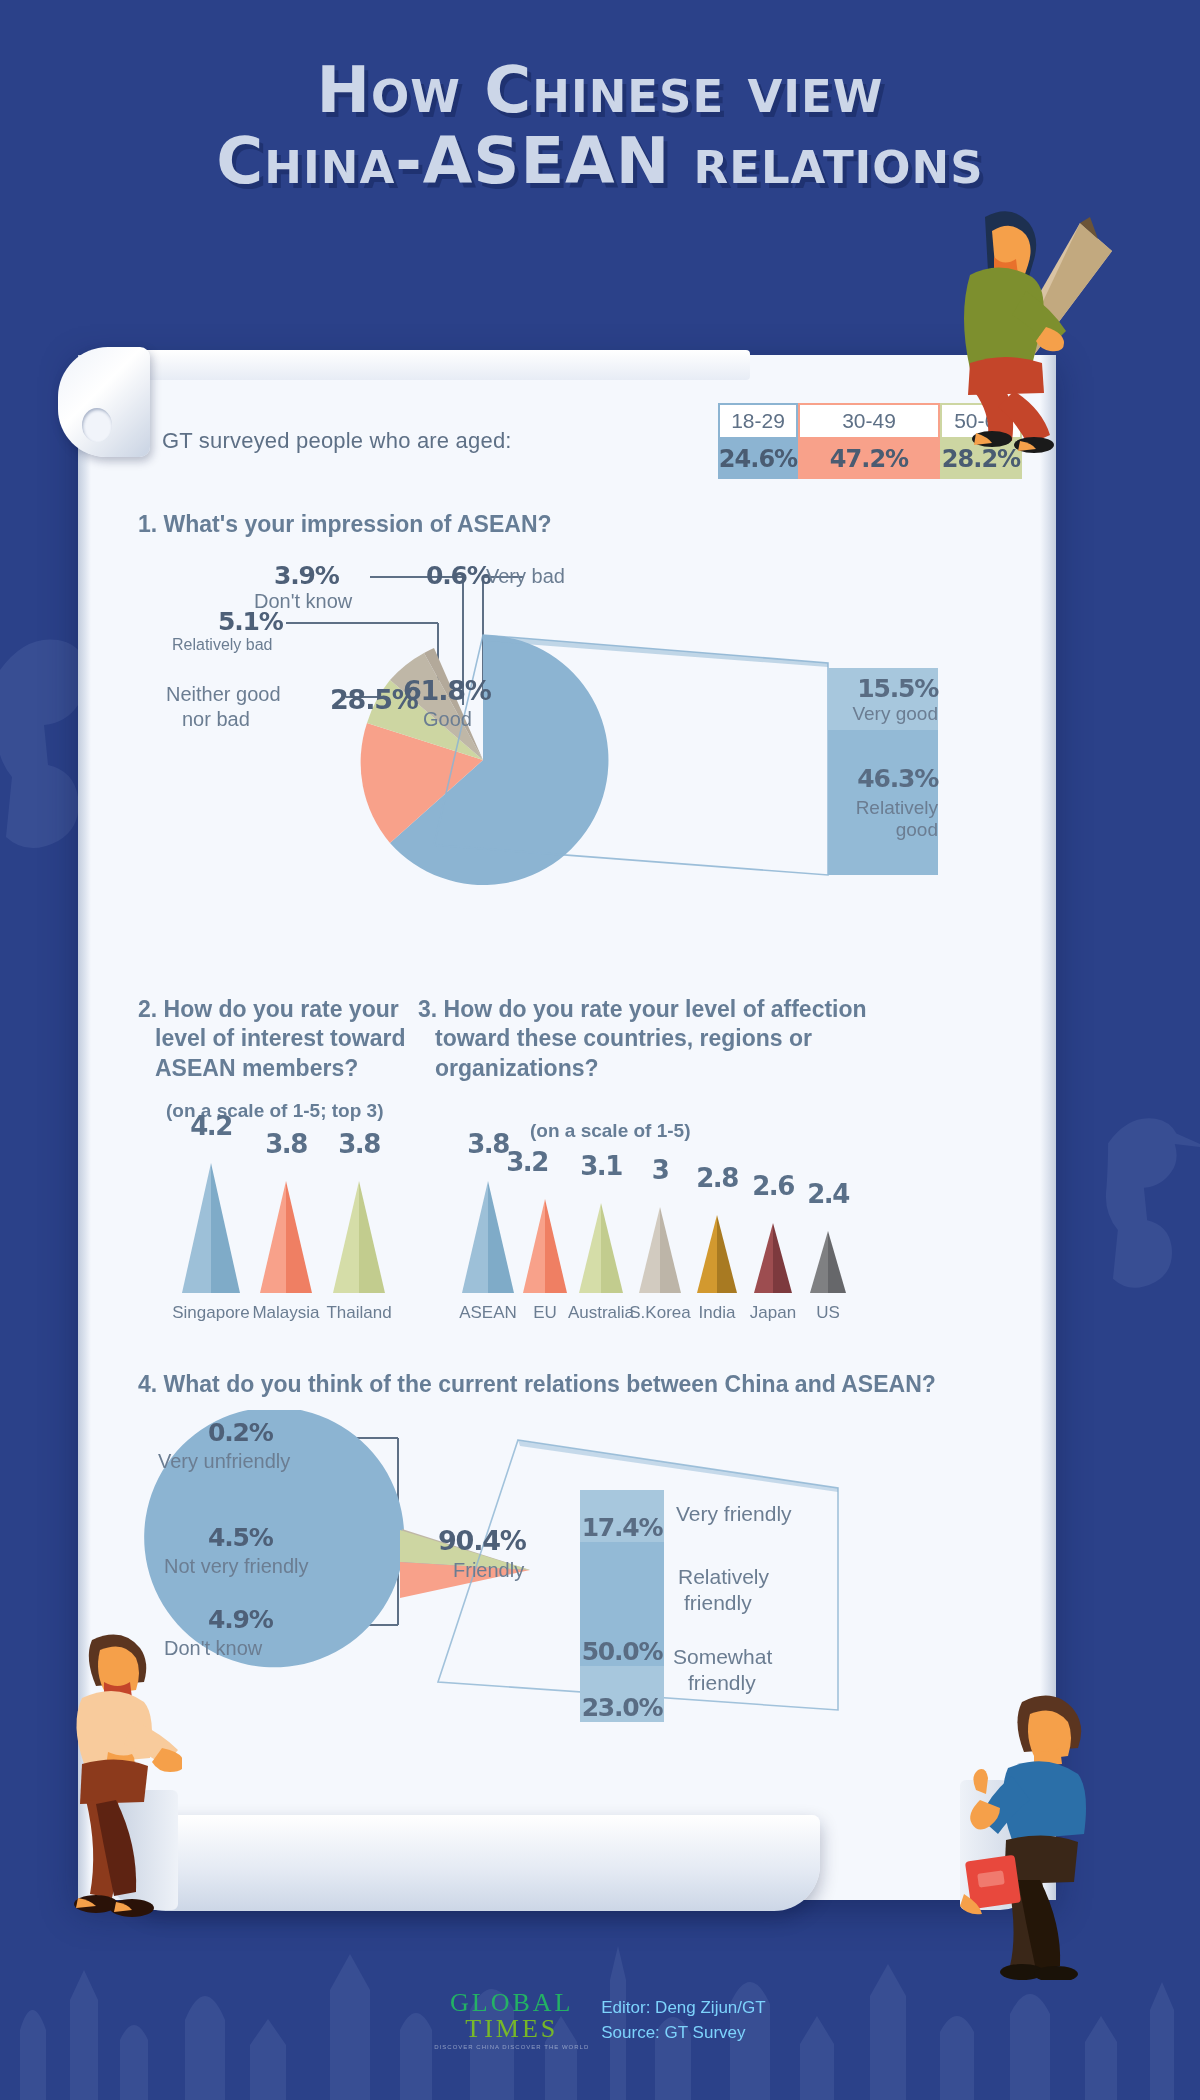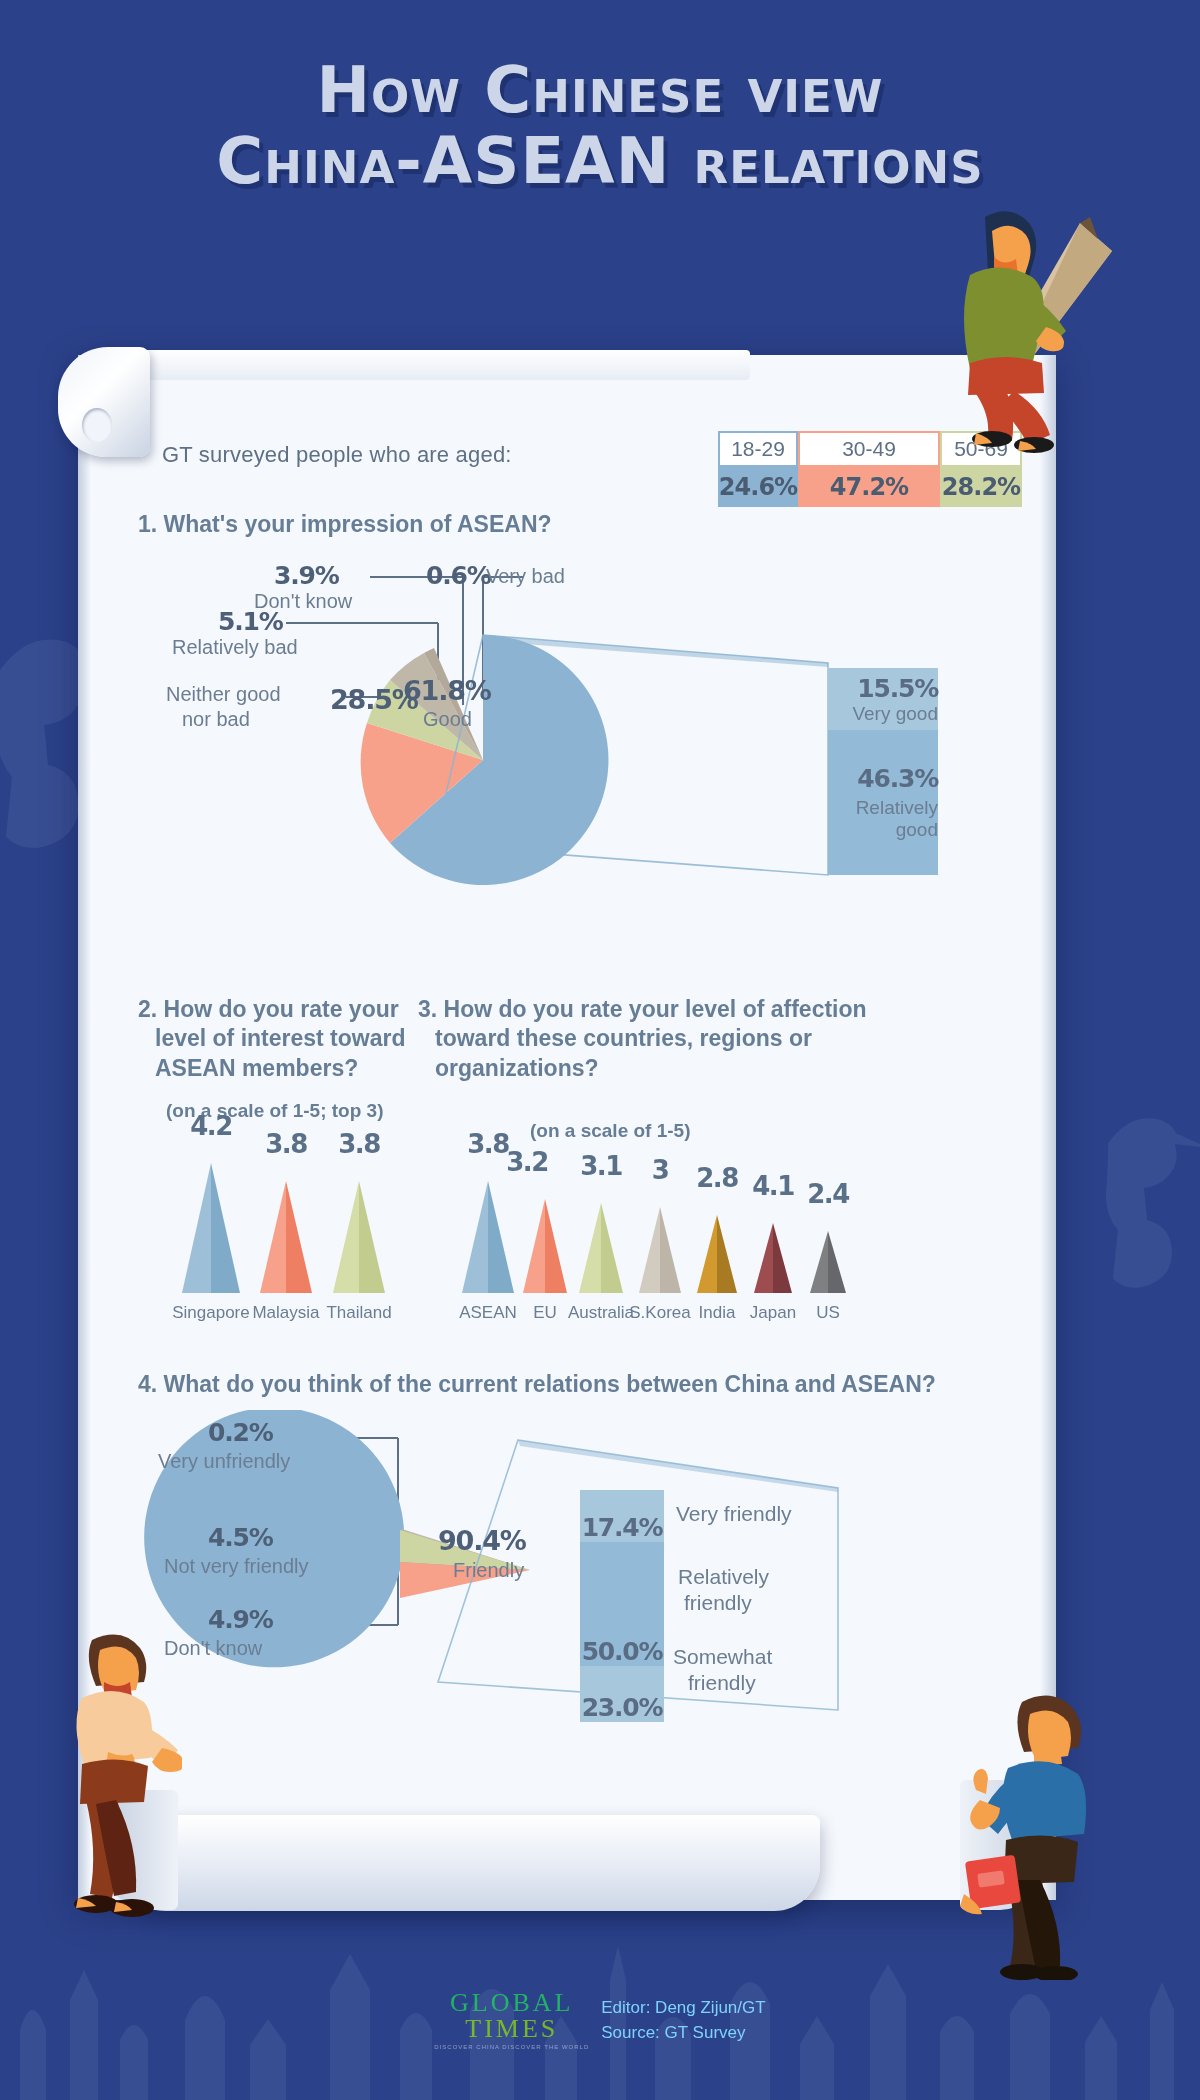--- a/index.html
+++ b/index.html
@@ -76,21 +76,21 @@
     position:absolute; left:960px; top:1780px; width:80px; height:130px;
     background:linear-gradient(270deg,#c6d0e0,#eef2f8);
     border-radius:6px 40px 40px 6px; z-index:5;
   }
 
   .content { position:absolute; left:78px; top:355px; width:975px; height:1545px; z-index:7; }
 
   
   .age-row { position:absolute; left:84px; top:48px; width:860px; display:flex; align-items:center; }
   .age-label { font-size:22px; color:#5e7086; font-family:"Liberation Sans", sans-serif; letter-spacing:.2px; }
-  .age-table { display:flex; margin-left:auto;margin-top:28px; }
+  .age-table { display:flex; margin-left:auto; }
   .age-col { display:flex; flex-direction:column; }
   .age-head {
     border:2px solid; background:#ffffff; text-align:center;
     font-size:21px; color:#5e7086; padding:4px 0; font-family:"Liberation Sans",sans-serif;
   }
   .age-val {
     text-align:center; font-size:24px; font-weight:700; color:#4a5c72;
     padding:6px 0; font-family:"DejaVu Sans",sans-serif; letter-spacing:-1px;
   }
 
@@ -284,21 +284,21 @@
 
     <path d="M345 215 L286 108 A125 125 0 0 1 296 103 Z" fill="#b3a99a"></path>
 
     <path d="M345 90 L690 118 L690 330 L296 300 Z" fill="none" stroke="#8cb4d2" stroke-width="1.6" opacity=".85"></path>
     <path d="M345 90 L690 118 L690 122 L348 96 Z" fill="#8cb4d2" opacity=".5"></path>
   </svg>
 
   <div class="abs pct-big" style="left:196px; top:206px; font-size:25px;">3.9%</div>
   <div class="abs lbl" style="left:176px; top:235px; font-size:20px;">Don't know</div>
   <div class="abs pct-big" style="left:140px; top:252px; font-size:25px;">5.1%</div>
-  <div class="abs lbl" style="left:94px; top:281px; font-size:20px;">Relatively bad</div>
+  <div class="abs lbl" style="left:94px; top:281px; font-size:16px;">Relatively bad</div>
   <div class="abs pct-big" style="left:348px; top:206px; font-size:25px;">0.6%</div>
   <div class="abs lbl" style="left:408px; top:210px; font-size:20px;">Very bad</div>
   <div class="abs lbl" style="left:88px; top:328px; font-size:20px;">Neither good</div>
   <div class="abs lbl" style="left:104px; top:353px; font-size:20px;">nor bad</div>
   <div class="abs pct-big" style="left:252px; top:329px; font-size:27px;">28.5%</div>
   <div class="abs pct-big" style="left:325px; top:320px; font-size:27px;">61.8%</div>
   <div class="abs lbl" style="left:345px; top:353px; font-size:20px;">Good</div>
 
   <div class="callout-seg" style="left:750px; top:313px; width:110px; height:62px; background:#a7c7dd; flex-direction:column;">
     <div class="callout-pct">15.5%</div>
@@ -392,21 +392,21 @@
   <div class="tri-item" style="left:542px; top:942px; width:80px;">
     <div class="tri-name">S.Korea</div>
   </div>
   <div class="tri-item" style="left:599px; top:810px; width:80px;">
     <div class="tri-val">2.8</div>
   </div>
   <div class="tri-item" style="left:599px; top:942px; width:80px;">
     <div class="tri-name">India</div>
   </div>
   <div class="tri-item" style="left:655px; top:818px; width:80px;">
-    <div class="tri-val">4.1</div>
+    <div class="tri-val">2.6</div>
   </div>
   <div class="tri-item" style="left:655px; top:942px; width:80px;">
     <div class="tri-name">Japan</div>
   </div>
   <div class="tri-item" style="left:710px; top:826px; width:80px;">
     <div class="tri-val">2.4</div>
   </div>
   <div class="tri-item" style="left:710px; top:942px; width:80px;">
     <div class="tri-name">US</div>
   </div>

